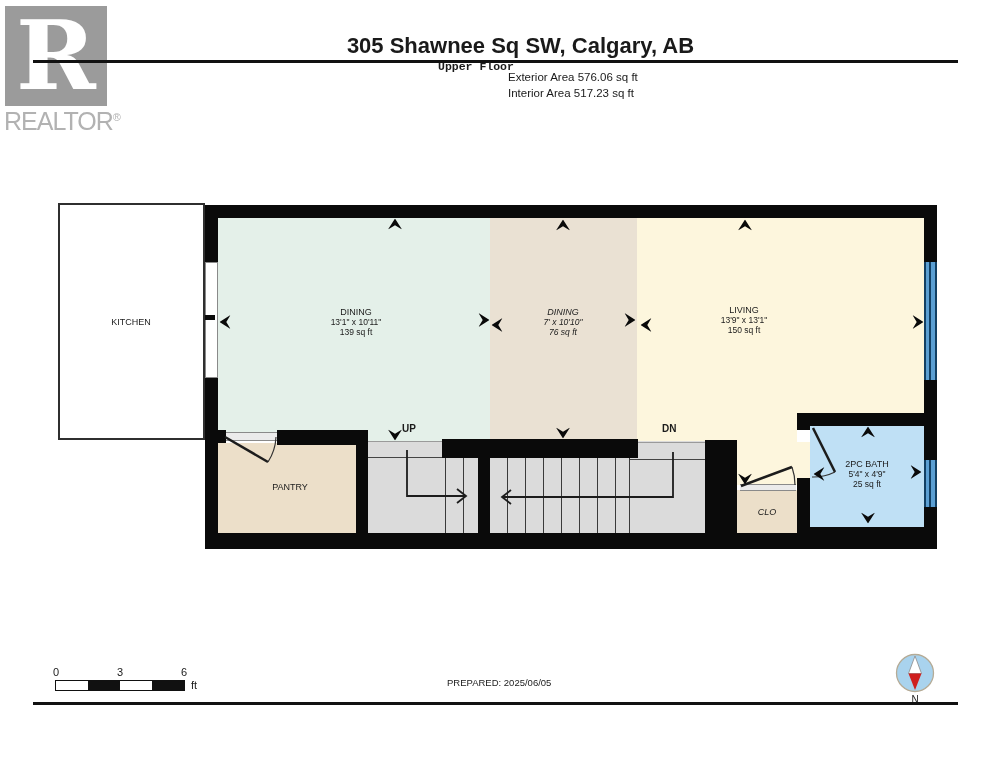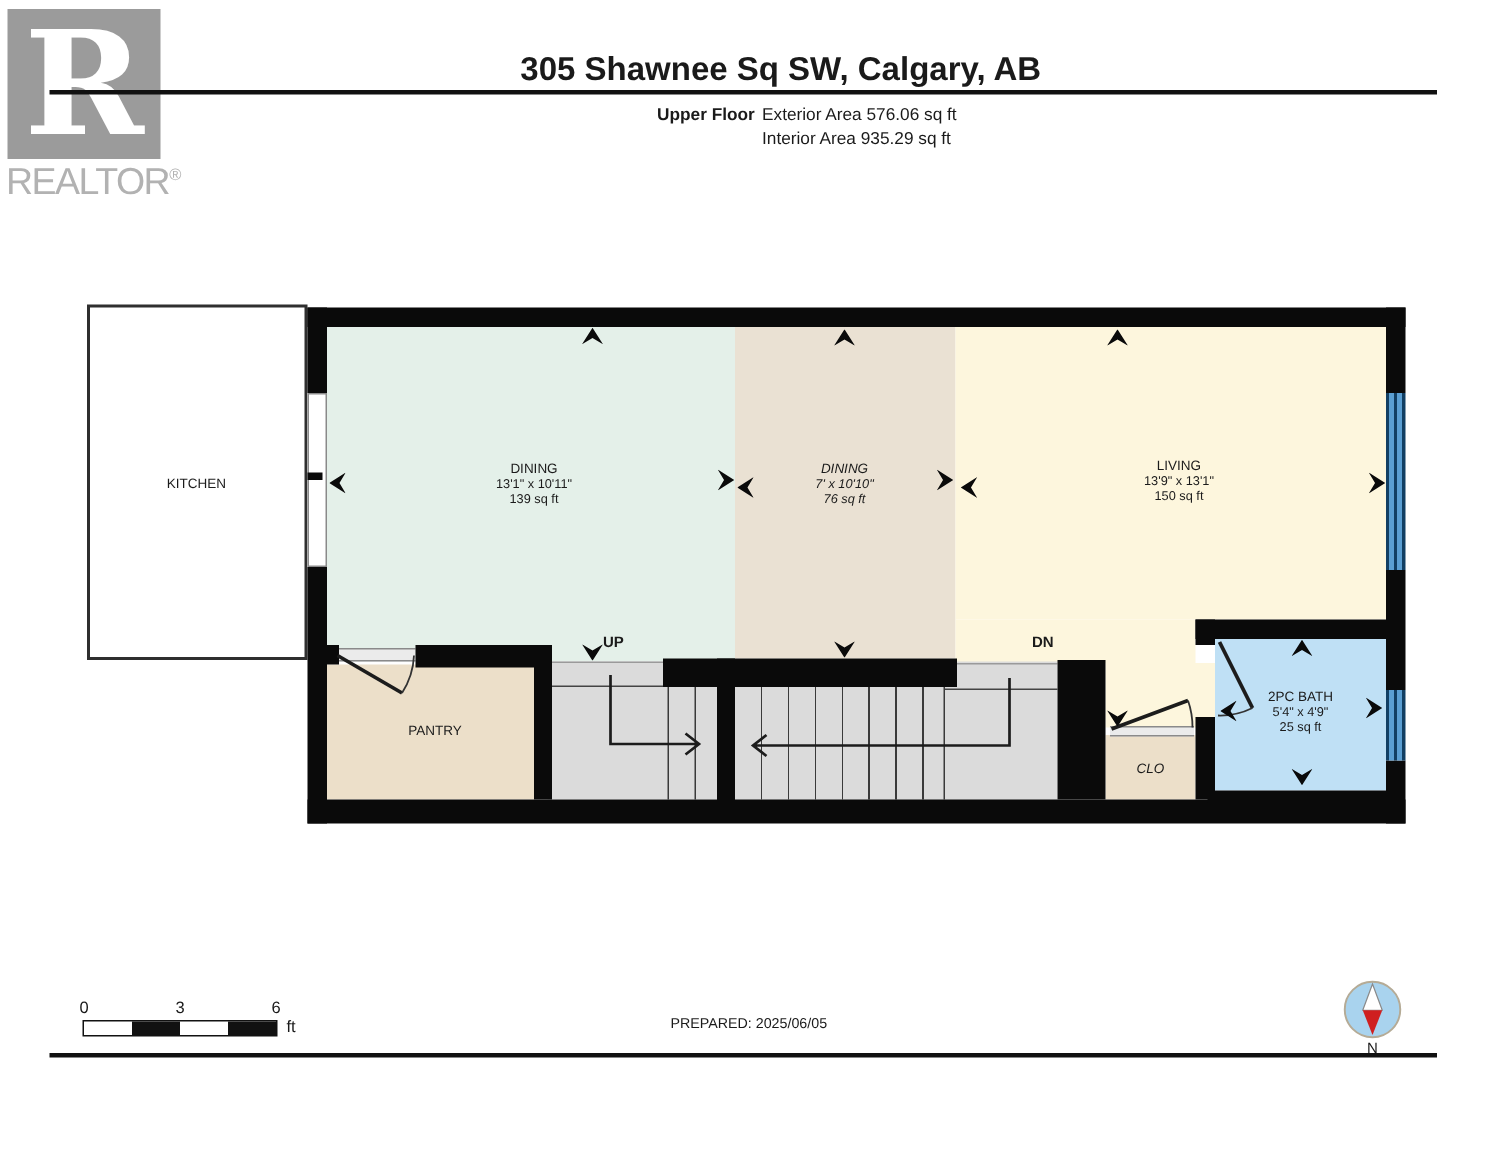--- a/index.html
+++ b/index.html
@@ -7,21 +7,21 @@
         font-family:"Liberation Sans",sans-serif;color:#1a1a1a;}
   .abs{position:absolute;}
   
   .logo-box{left:5px;top:6px;width:102px;height:100px;background:#9b9b9b;}
   .logo-r{width:100%;height:100px;line-height:100px;text-align:center;color:#ffffff;
           font-family:"DejaVu Serif",serif;font-weight:bold;font-size:96px;}
   .logo-word{left:4px;top:107px;font-size:25px;letter-spacing:-1px;color:#b2b2b2;}
   .logo-word sup{font-size:11px;}
   .hline{left:33px;top:60px;width:925px;height:3px;background:#111;}
   .title{left:0;top:33px;width:993px;text-align:center;font-size:22px;font-weight:bold;padding-left:24px;}
-  .sub-bold{left:438px;top:71px;font-size:11.5px;font-weight:bold;}
+  .sub-bold{left:438px;top:60px;font-size:11.5px;font-weight:bold;font-family:Liberation Mono, monospace;}
   .sub-line1{left:508px;top:71px;font-size:11.5px;}
   .sub-line2{left:508px;top:87px;font-size:11.5px;}
   
   .room{position:absolute;}
   .balcony{left:58px;top:203px;width:147px;height:237px;background:#ffffff;
            border:2px solid #2f2f2f;box-sizing:border-box;}
   .kitchen{left:218px;top:218px;width:272px;height:223px;background:#e4f0e9;}
   .dining{left:490px;top:218px;width:147px;height:221px;background:#eae1d3;}
   .living-main{left:637px;top:218px;width:287px;height:195px;background:#fdf6dd;}
   .living-ext1{left:637px;top:413px;width:160px;height:29px;background:#fdf6dd;}
@@ -72,21 +72,21 @@
 <div class="page">
 
   <div class="abs logo-box">
     <div class="logo-r">R</div>
   </div>
   <div class="abs logo-word"><span>REALTOR</span><sup>®</sup></div>
   <div class="abs hline"></div>
   <div class="abs title">305 Shawnee Sq SW, Calgary, AB</div>
   <div class="abs sub-bold">Upper Floor</div>
   <div class="abs sub-line1">Exterior Area 576.06 sq ft</div>
-  <div class="abs sub-line2">Interior Area 935.29 sq ft</div>
+  <div class="abs sub-line2">Interior Area 517.23 sq ft</div>
 
   <div class="room balcony"></div>
   <div class="room kitchen"></div>
   <div class="room dining"></div>
   <div class="room living-main"></div>
   <div class="room living-ext1"></div>
   <div class="room living-ext2"></div>
   <div class="room pantry"></div>
   <div class="room stair-left"></div>
   <div class="room stair-right"></div>
@@ -161,38 +161,38 @@
   <div class="rlabel" style="left:356px;top:322px;">
     <div class="nm">DINING</div>
     <div>13'1" x 10'11"</div>
     <div>139 sq ft</div>
   </div>
   <div class="rlabel" style="left:563px;top:322px;font-style:italic;">
     <div class="nm">DINING</div>
     <div>7' x 10'10"</div>
     <div>76 sq ft</div>
   </div>
-  <div class="rlabel" style="left:744px;top:320px;margin-left:42px;">
+  <div class="rlabel" style="left:744px;top:320px;">
     <div class="nm">LIVING</div>
     <div>13'9" x 13'1"</div>
     <div>150 sq ft</div>
   </div>
   <div class="rlabel" style="left:867px;top:474px;">
     <div class="nm">2PC BATH</div>
     <div>5'4" x 4'9"</div>
     <div>25 sq ft</div>
   </div>
   <div class="rlabel" style="left:290px;top:487px;">
     <span class="nm">PANTRY</span>
   </div>
   <div class="rlabel" style="left:767px;top:512px;font-style:italic;">
     <span class="nm">CLO</span>
   </div>
   <div class="slabel" style="left:402px;top:423px;">UP</div>
-  <div class="slabel" style="left:688px;top:423px;">DN</div>
+  <div class="slabel" style="left:662px;top:423px;">DN</div>
 
   <div class="scalenum" style="left:56px;top:666px;">0</div>
   <div class="scalenum" style="left:120px;top:666px;">3</div>
   <div class="scalenum" style="left:184px;top:666px;">6</div>
   <div class="abs scalebar"></div>
   <div class="abs ftlabel">ft</div>
 
   <div class="abs prepared">PREPARED: 2025/06/05</div>
 
   <div class="abs compass">

